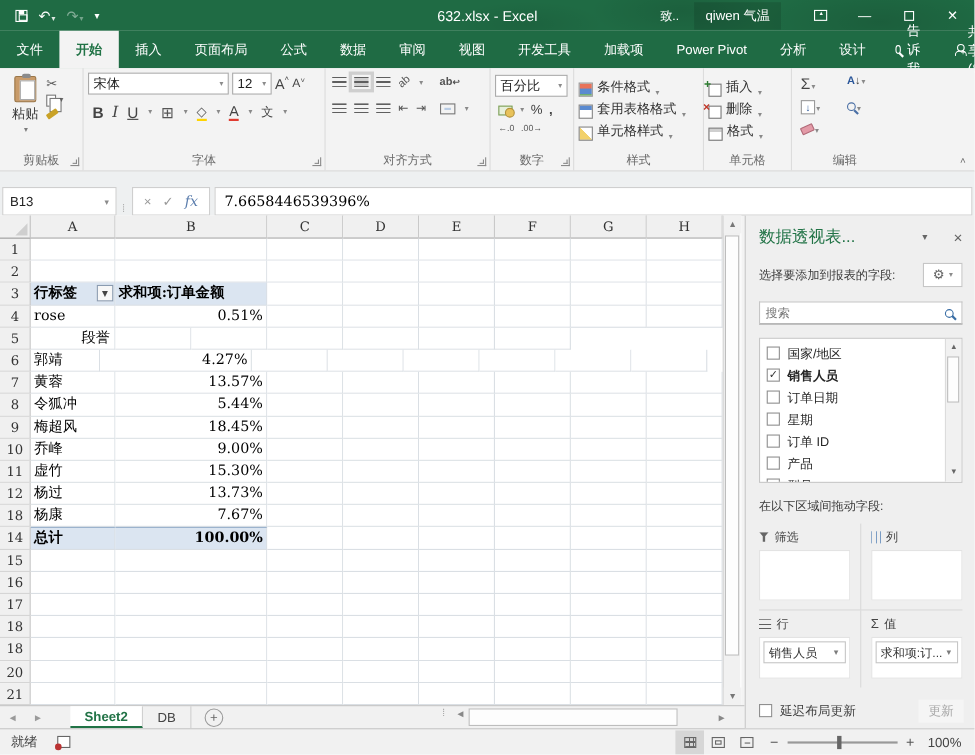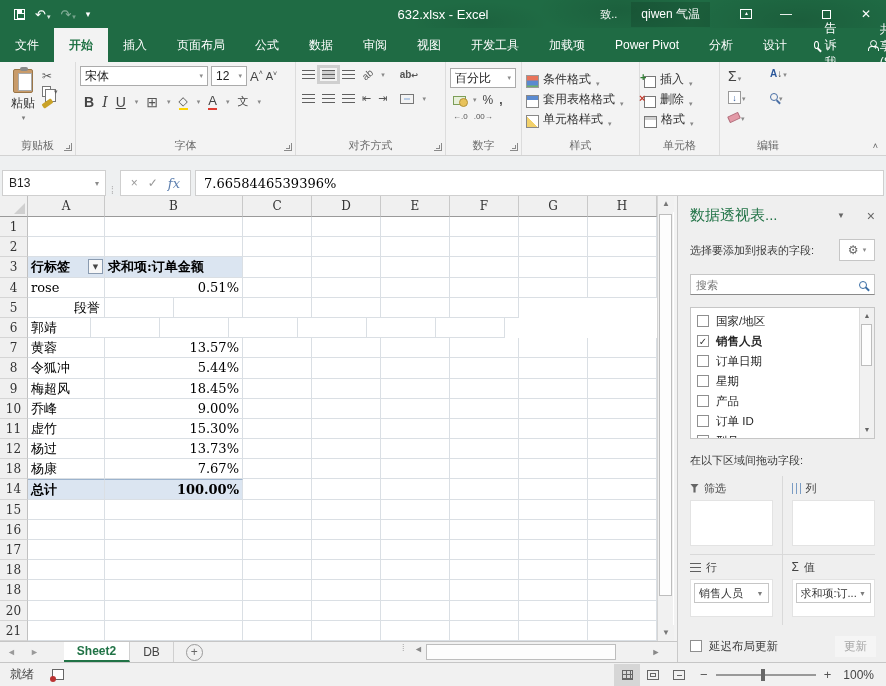--- a/index.html
+++ b/index.html
@@ -492,20 +492,21 @@
           <div class="cell" style="width: 69px;"></div>
           <div class="cell" style="width: 69px;"></div>
           <div class="cell" style="width: 69px;"></div>
           <div class="cell" style="width: 69px;"></div>
           <div class="cell" style="width: 69px;"></div>
           <div class="cell" style="width: 69px;"></div>
         </div>
         <div class="grow">
           <div class="rnum">6</div>
           <div class="cell" style="width: 63px;">郭靖</div>
+          <div class="cell num" style="width: 138px;">4.27%</div>
           <div class="cell" style="width: 69px;"></div>
           <div class="cell" style="width: 69px;"></div>
           <div class="cell" style="width: 69px;"></div>
           <div class="cell" style="width: 69px;"></div>
           <div class="cell" style="width: 69px;"></div>
           <div class="cell" style="width: 69px;"></div>
         </div>
         <div class="grow">
           <div class="rnum">7</div>
           <div class="cell" style="width: 77px;">黄蓉</div>
@@ -747,25 +748,25 @@
           <div class="field">
             <span class="cb"></span>
             <span class="flabel">订单日期</span>
           </div>
           <div class="field">
             <span class="cb"></span>
             <span class="flabel">星期</span>
           </div>
           <div class="field">
             <span class="cb"></span>
-            <span class="flabel">产品</span>
+            <span class="flabel">订单 ID</span>
           </div>
           <div class="field">
             <span class="cb"></span>
-            <span class="flabel">订单 ID</span>
+            <span class="flabel">产品</span>
           </div>
           <div class="field">
             <span class="cb"></span>
             <span class="flabel">型号</span>
           </div>
         </div>
       <div class="flscroll">
         <div class="up">▲</div>
         <div class="th"></div>
         <div class="dn">▼</div>

